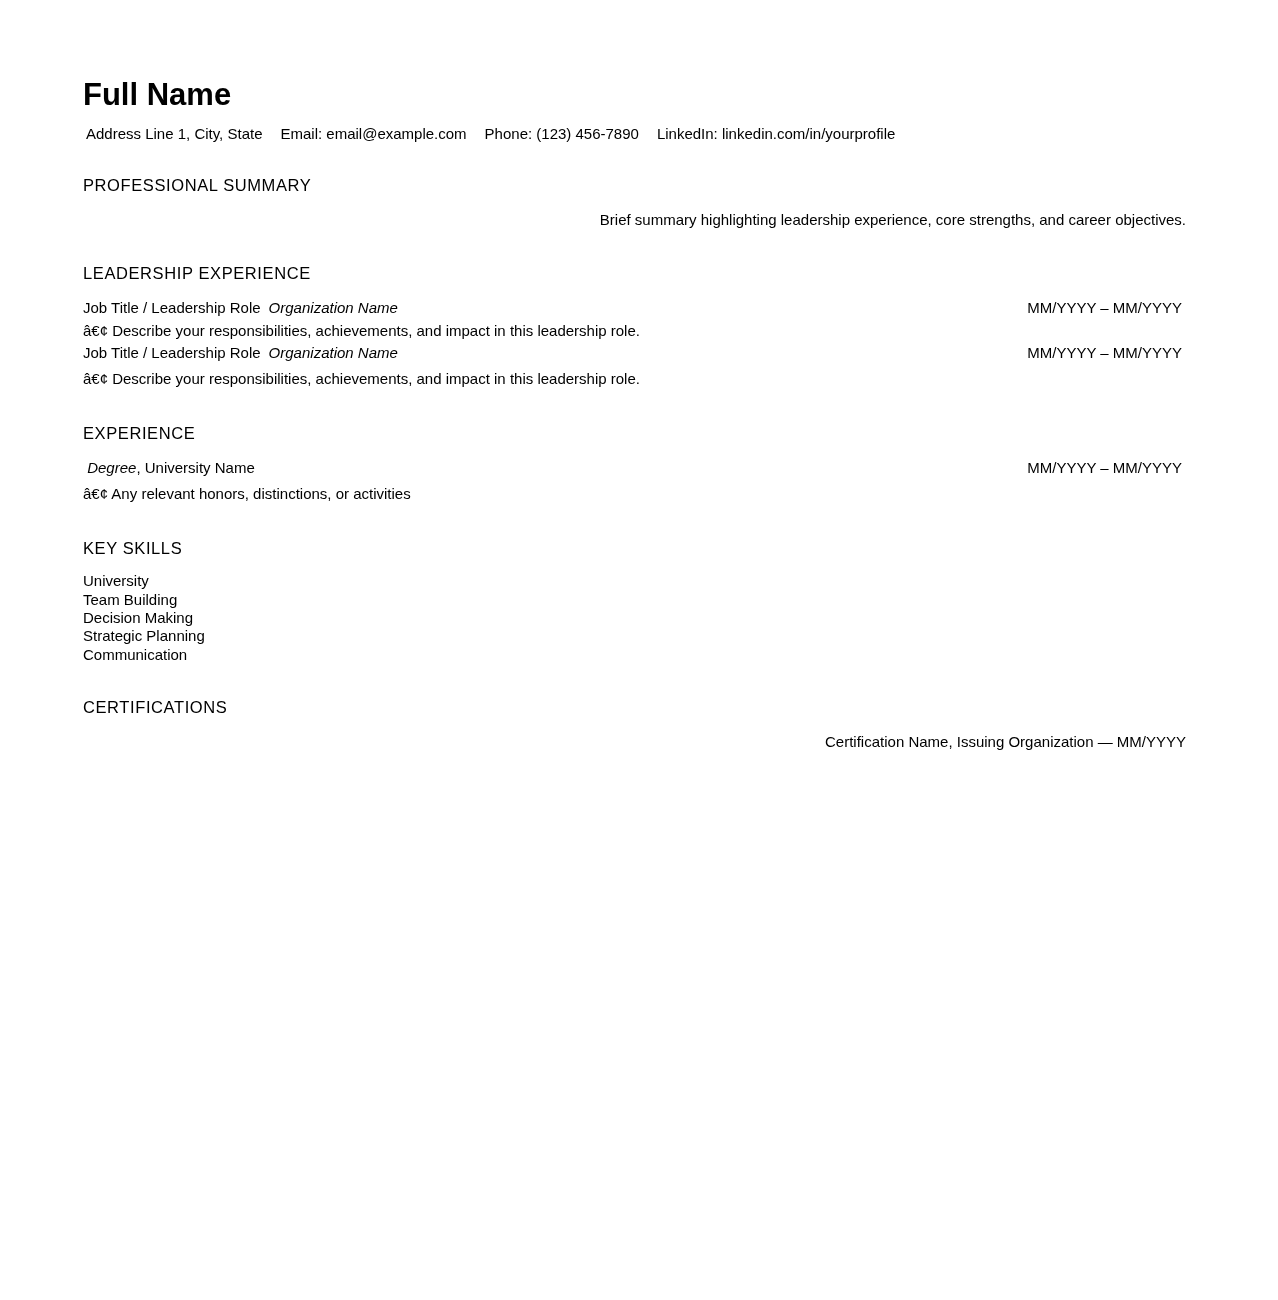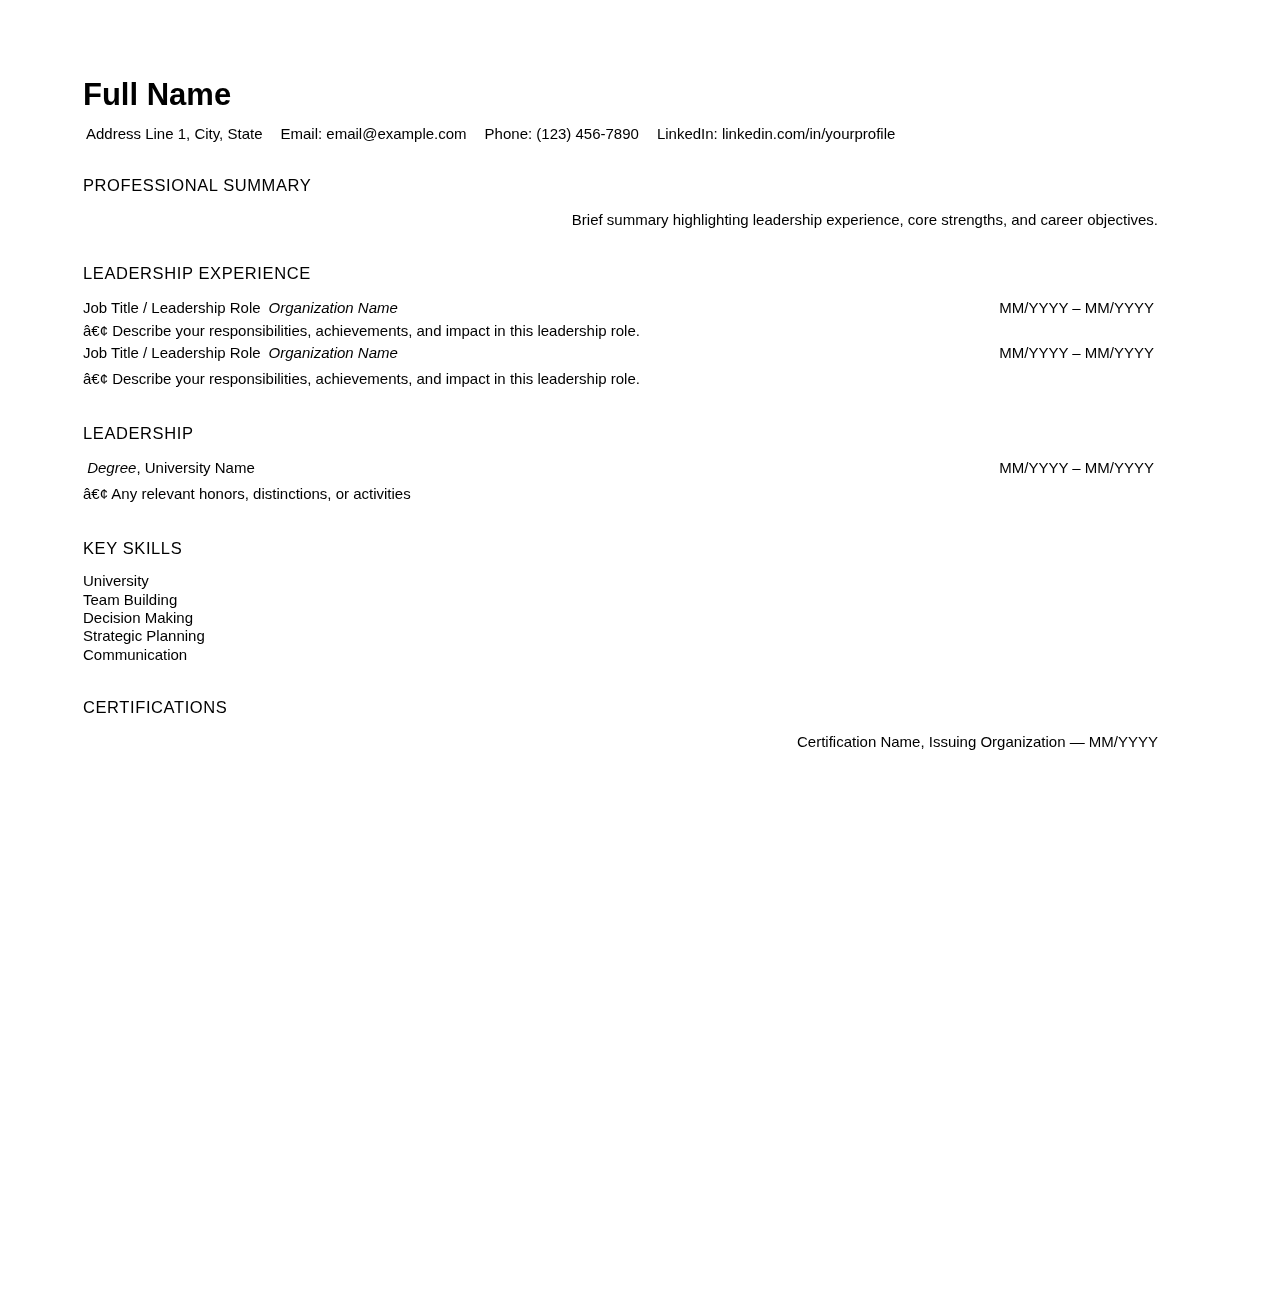--- a/index.html
+++ b/index.html
@@ -12,21 +12,21 @@
     height: 1300px;
     font-family: "Liberation Sans", sans-serif;
     color: #000000;
     -webkit-font-smoothing: antialiased;
   }
   .page {
     position: relative;
     width: 1278px;
     height: 1300px;
     box-sizing: border-box;
-    padding: 78px 120px 0 83px;
+    padding: 78px 92px 0 83px;
   }
   .name {
     font-size: 31px;
     font-weight: bold;
     letter-spacing: 0px;
     line-height: 1.1;
     margin: 0 0 12px 0;
   }
   .contact-line {
     font-size: 15px;
@@ -130,21 +130,21 @@
         <span class="entry-dates">MM/YYYY – MM/YYYY</span>
       </div>
       <div class="spacer-entries"></div>
       <p class="bullet-line">â€¢ Describe your responsibilities, achievements, and impact in this leadership role.</p>
     </div>
   </div>
 
   <div class="block-gap-lg"></div>
 
   <div class="section">
-    <div class="section-title">LEADERSHIP</div>
+    <div class="section-title">EXPERIENCE</div>
     <div class="entry">
       <div class="entry-head">
         &nbsp;<span class="edu-degree">Degree</span><span>, University Name</span>
         <span class="entry-dates">MM/YYYY – MM/YYYY</span>
       </div>
       <div class="spacer-entries"></div>
       <p class="bullet-line">â€¢ Any relevant honors, distinctions, or activities</p>
     </div>
   </div>
 

